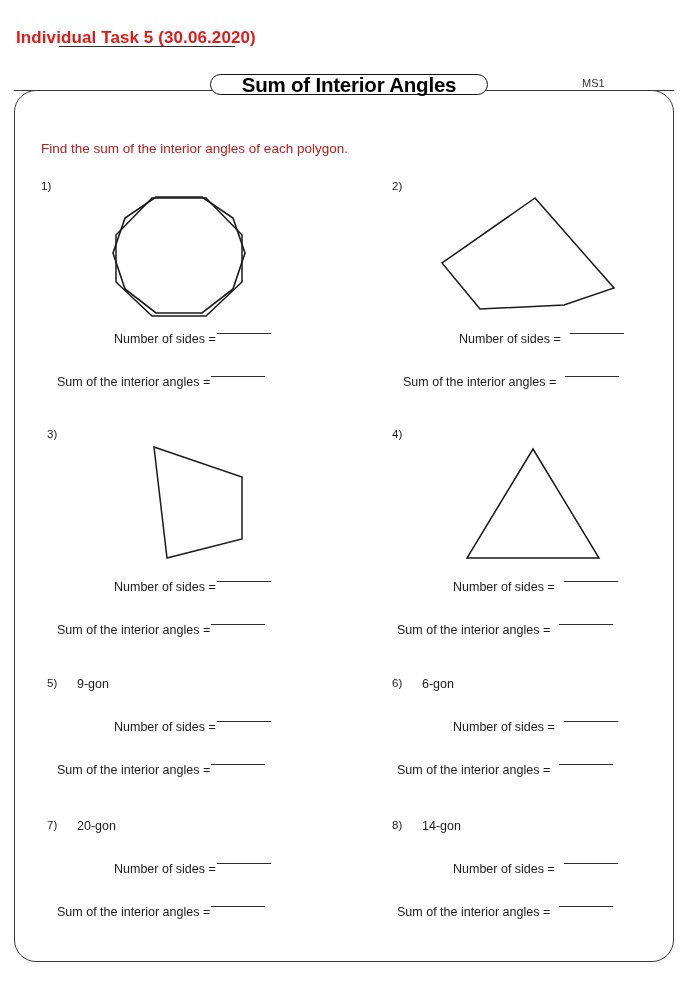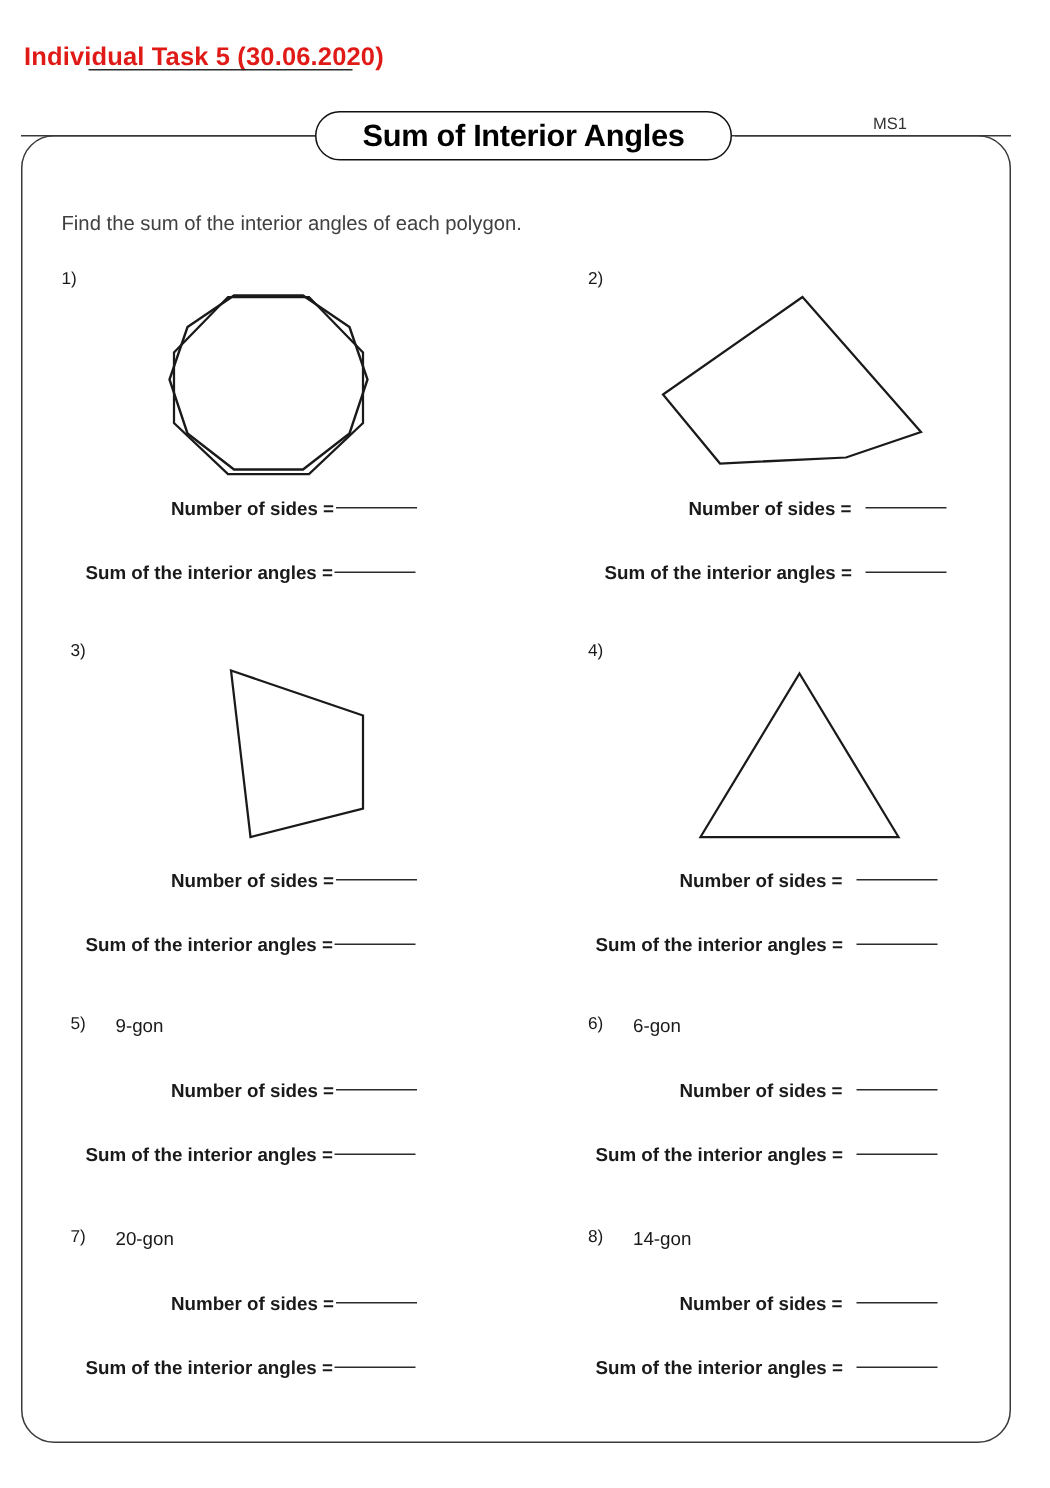--- a/index.html
+++ b/index.html
@@ -71,21 +71,21 @@
     top: 0px;
     width: 184px;
     height: 0;
     border-top: 1.5px solid #3a3a3a;
   }
   .title-pill {
     position: absolute;
     left: 196px;
     top: -16px;
     width: 278px;
-    height: 33px;
+    height: 21px;
     box-sizing: border-box;
     border: 1.6px solid #111;
     border-radius: 18px;
     background: #fff;
     display: flex;
     align-items: center;
     justify-content: center;
   }
   .title-text {
     font-size: 20.5px;
@@ -102,21 +102,21 @@
     color: #333;
     white-space: nowrap;
   }
 
   
   .instruction {
     position: absolute;
     left: 41px;
     top: 141px;
     font-size: 13.5px;
-    color: #404040;
+    color: #b91c1c;
     white-space: nowrap;
   }
 
   
   .problem {
     position: absolute;
     width: 300px;
   }
   .p-num {
     position: absolute;
@@ -138,23 +138,22 @@
     position: absolute;
   }
   .figure svg {
     display: block;
   }
 
   
   .ans {
     position: absolute;
     display: flex;
-    align-items: center;
-    white-space: nowrap;
-    font-weight: bold;
+    align-items: flex-start;
+    white-space: nowrap;
   }
   .ans-label {
     font-size: 12.5px;
     color: #1a1a1a;
     line-height: 1;
   }
   .ans-rule {
     display: inline-block;
     height: 0;
     border-bottom: 1.5px solid #2b2b2b;

